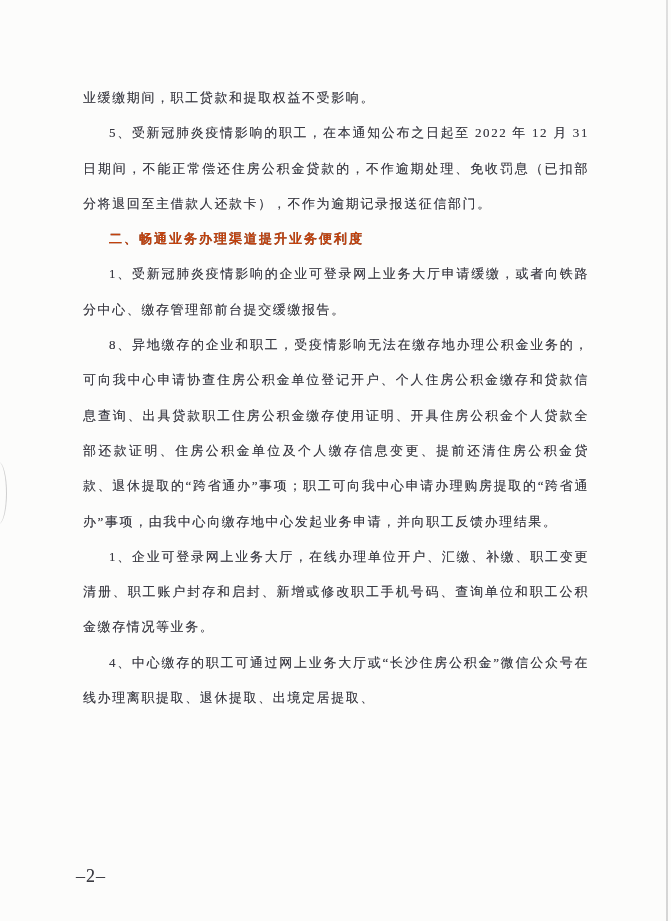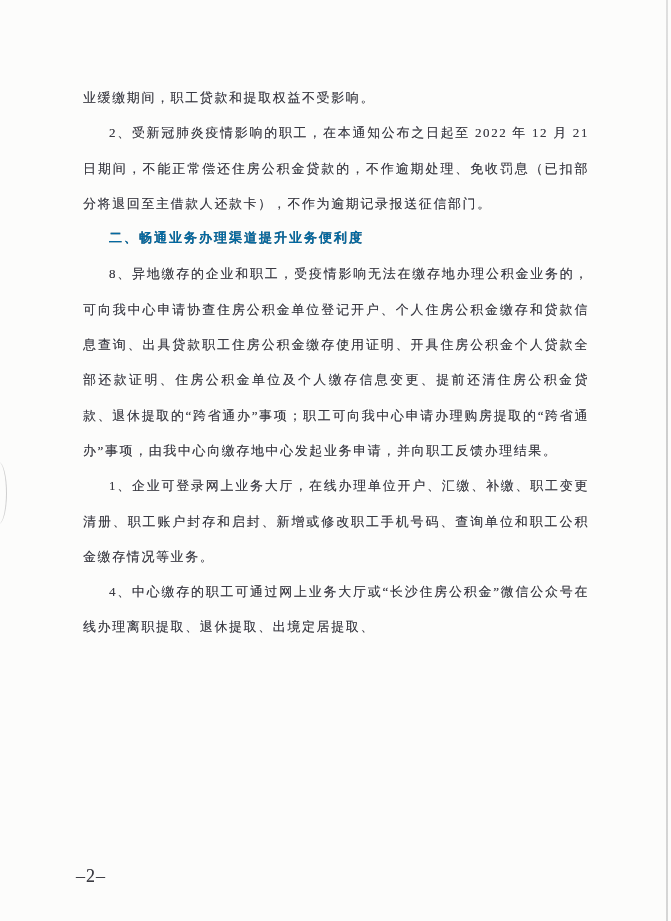--- a/index.html
+++ b/index.html
@@ -30,23 +30,23 @@
     color: #3a3a43;
     text-align: justify;
     text-align-last: left;
     text-indent: 2em;
     text-shadow: 0 0 0.6px rgba(58, 58, 67, 0.55);
   }
   p.body.continued {
     text-indent: 0;
   }
   p.body.heading {
-    font-family: Liberation Mono, monospace;
+    font-family: Liberation Serif, serif;
     font-weight: 700;
-    color: #0369a1;
+    color: #c2410c;
     letter-spacing: 2px;
     text-shadow: 0 0 0.5px rgba(20, 20, 25, 0.6);
   }
   .footer {
     position: absolute;
     left: 76px;
     top: 866px;
     font-size: 18px;
     letter-spacing: 1px;
     color: #3b3b42;
@@ -72,22 +72,23 @@
     border-radius: 0 50% 50% 0 / 0 50% 50% 0;
   }
 </style>
 </head>
 <body>
 
 <div class="page">
 
   <div class="text-block">
     <p class="body continued">业缓缴期间，职工贷款和提取权益不受影响。</p>
-    <p class="body">2、受新冠肺炎疫情影响的职工，在本通知公布之日起至 2022 年 12 月 21 日期间，不能正常偿还住房公积金贷款的，不作逾期处理、免收罚息（已扣部分将退回至主借款人还款卡），不作为逾期记录报送征信部门。</p>
+    <p class="body">5、受新冠肺炎疫情影响的职工，在本通知公布之日起至 2022 年 12 月 31 日期间，不能正常偿还住房公积金贷款的，不作逾期处理、免收罚息（已扣部分将退回至主借款人还款卡），不作为逾期记录报送征信部门。</p>
     <p class="body heading">二、畅通业务办理渠道提升业务便利度</p>
+    <p class="body">1、受新冠肺炎疫情影响的企业可登录网上业务大厅申请缓缴，或者向铁路分中心、缴存管理部前台提交缓缴报告。</p>
     <p class="body">8、异地缴存的企业和职工，受疫情影响无法在缴存地办理公积金业务的，可向我中心申请协查住房公积金单位登记开户、个人住房公积金缴存和贷款信息查询、出具贷款职工住房公积金缴存使用证明、开具住房公积金个人贷款全部还款证明、住房公积金单位及个人缴存信息变更、提前还清住房公积金贷款、退休提取的“跨省通办”事项；职工可向我中心申请办理购房提取的“跨省通办”事项，由我中心向缴存地中心发起业务申请，并向职工反馈办理结果。</p>
     <p class="body">1、企业可登录网上业务大厅，在线办理单位开户、汇缴、补缴、职工变更清册、职工账户封存和启封、新增或修改职工手机号码、查询单位和职工公积金缴存情况等业务。</p>
     <p class="body">4、中心缴存的职工可通过网上业务大厅或“长沙住房公积金”微信公众号在线办理离职提取、退休提取、出境定居提取、</p>
   </div>
 
   <div class="footer">–2–</div>
 
   <div class="scan-edge-right"></div>
   <div class="scan-arc-left"></div>
 

